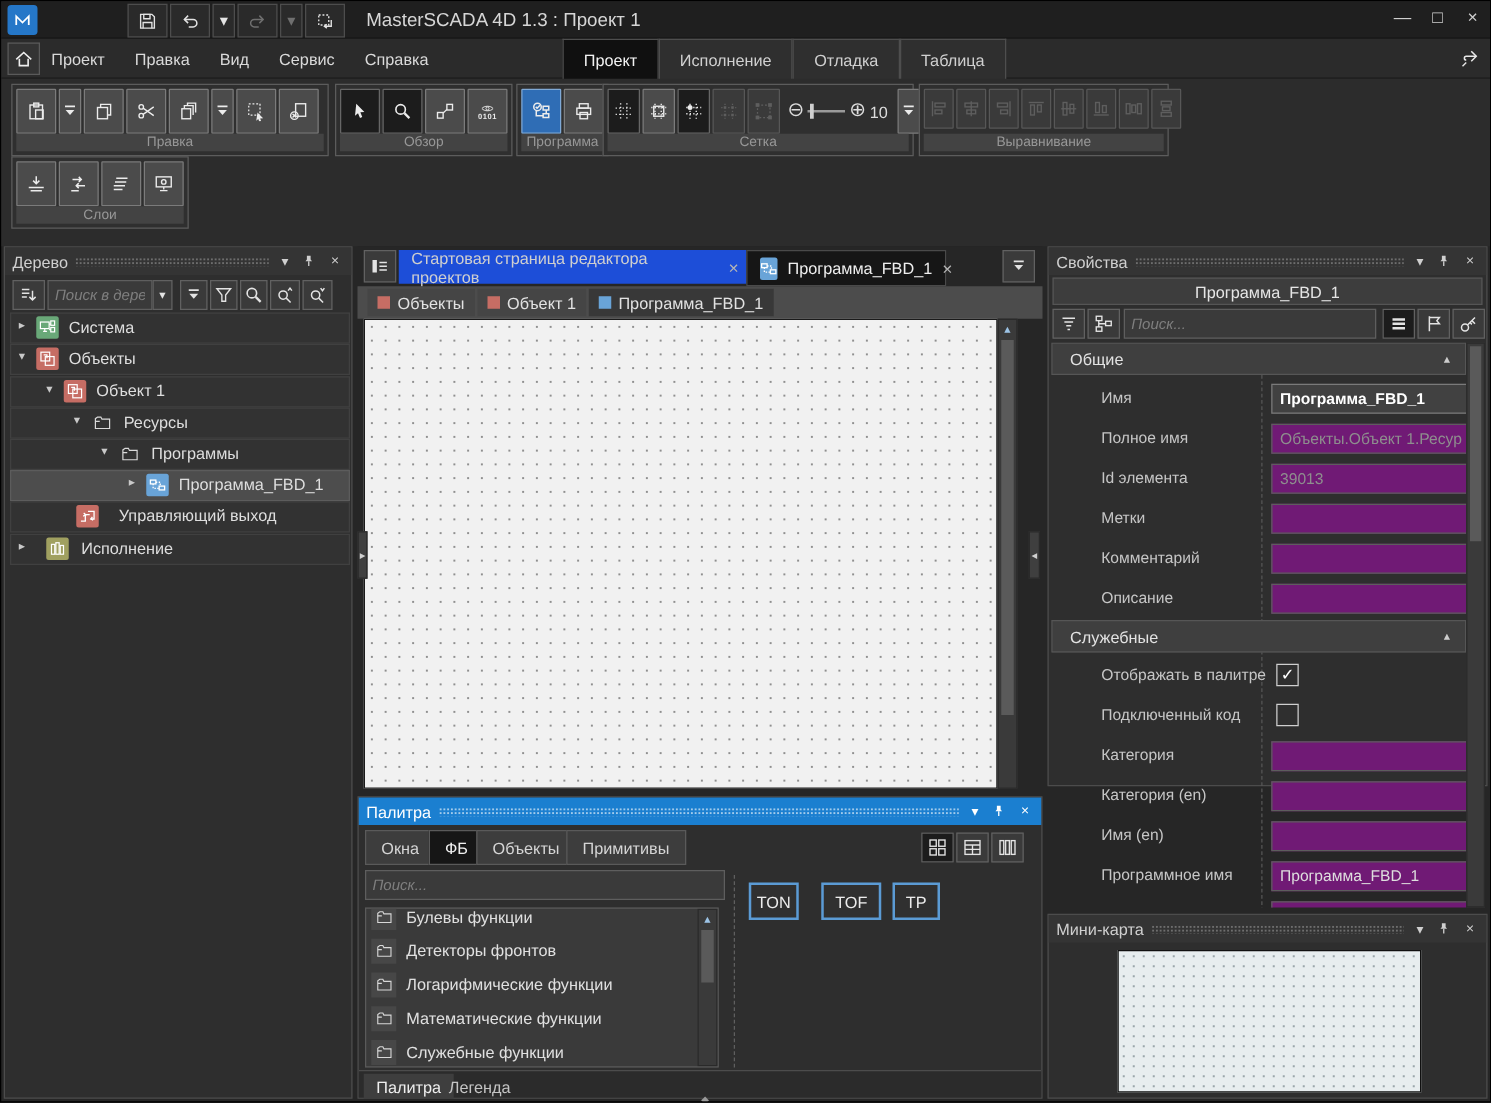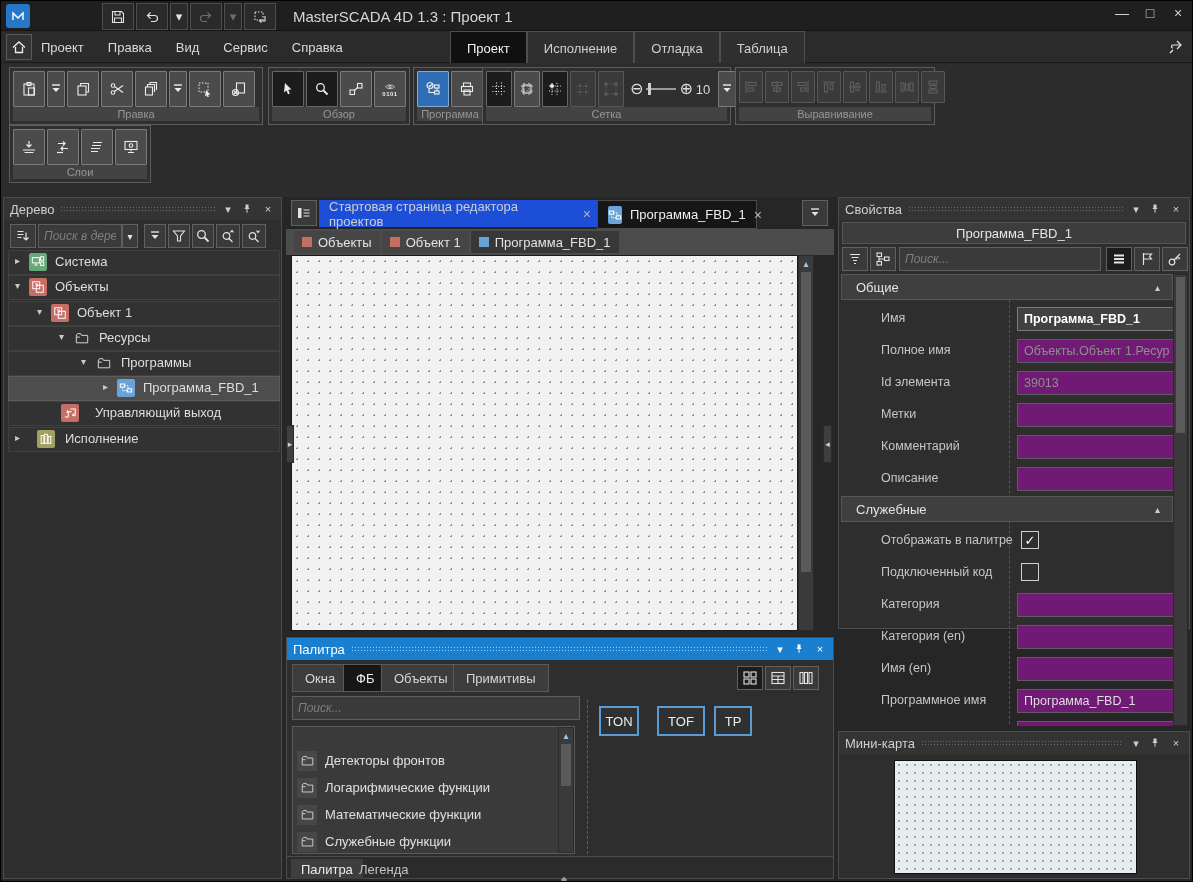--- a/index.html
+++ b/index.html
@@ -875,20 +875,28 @@
             <use href="#i-vtable"></use>
           </svg>
         </div>
       <div class="ab tbtn" style="left:506px;top:28px;width:26px;height:24px">
           <svg class="ic">
             <use href="#i-vcols"></use>
           </svg>
         </div>
       <input class="ab search" style="left: 5px; top: 58px; width: 288px; height: 24px;" placeholder="Поиск...">
       <div class="ab plist" style="left:5px;top:88px;width:283px;height:128px;overflow:hidden">
+        <div class="pitem" style="top:-6px">
+          <span class="pfold">
+              <svg class="ic" style="width:13px;height:13px">
+                <use href="#i-folder"></use>
+              </svg>
+            </span>
+          <span>Булевы функции</span>
+        </div>
         <div class="pitem" style="top:21px">
           <span class="pfold">
               <svg class="ic" style="width:13px;height:13px">
                 <use href="#i-folder"></use>
               </svg>
             </span>
           <span>Детекторы фронтов</span>
         </div>
         <div class="pitem" style="top:48px">
           <span class="pfold">

